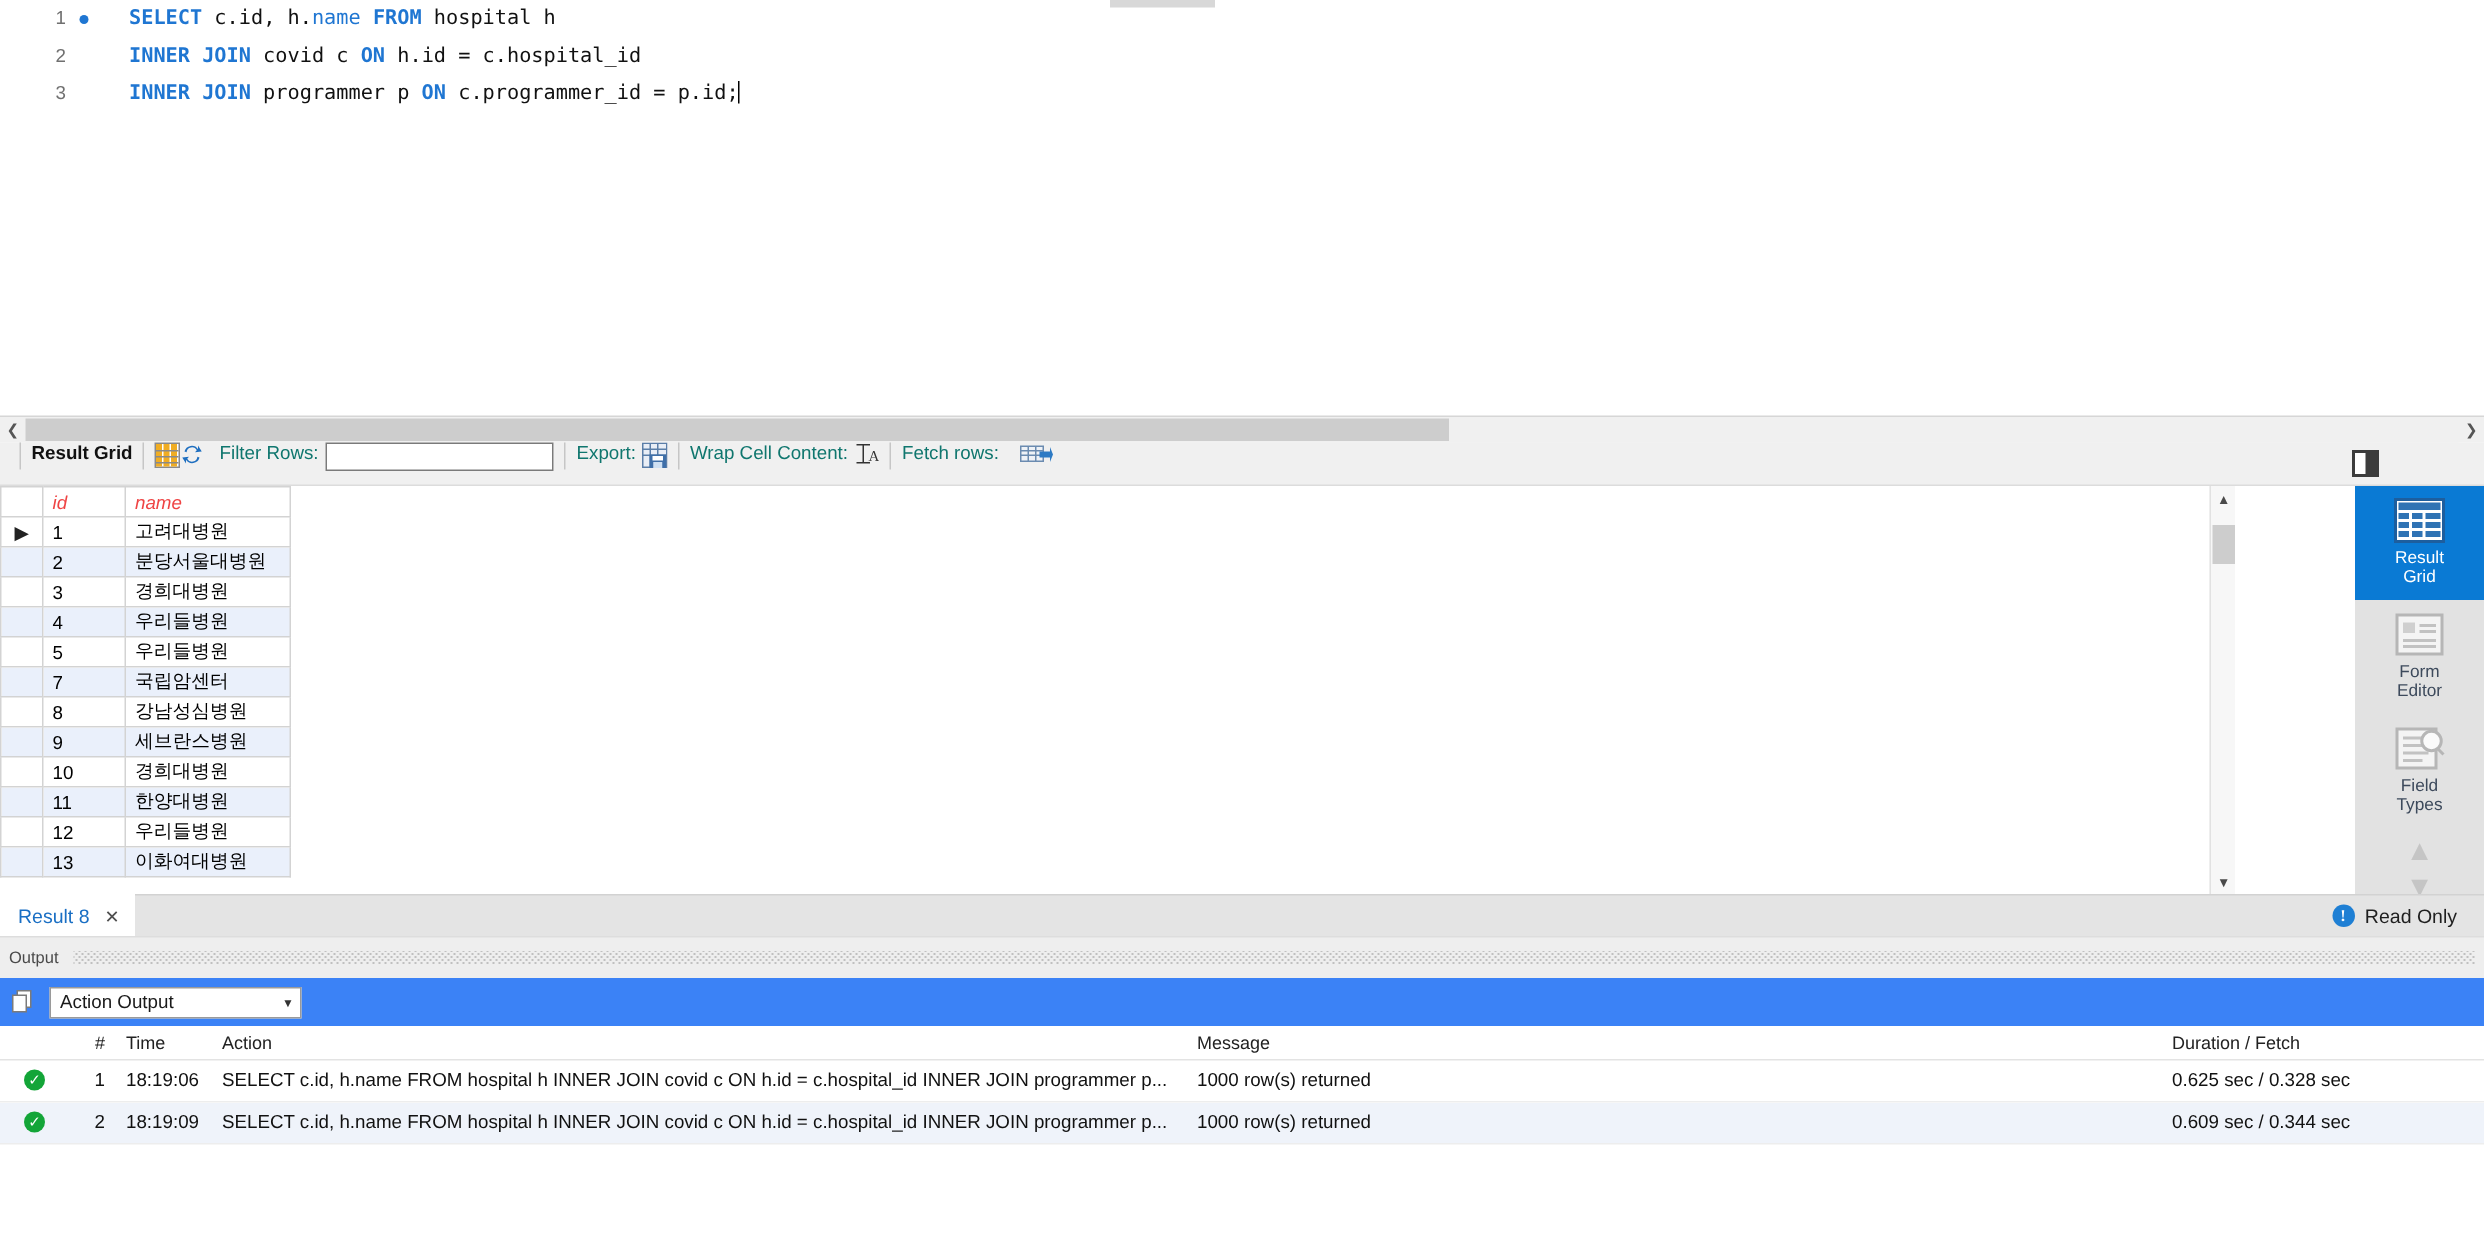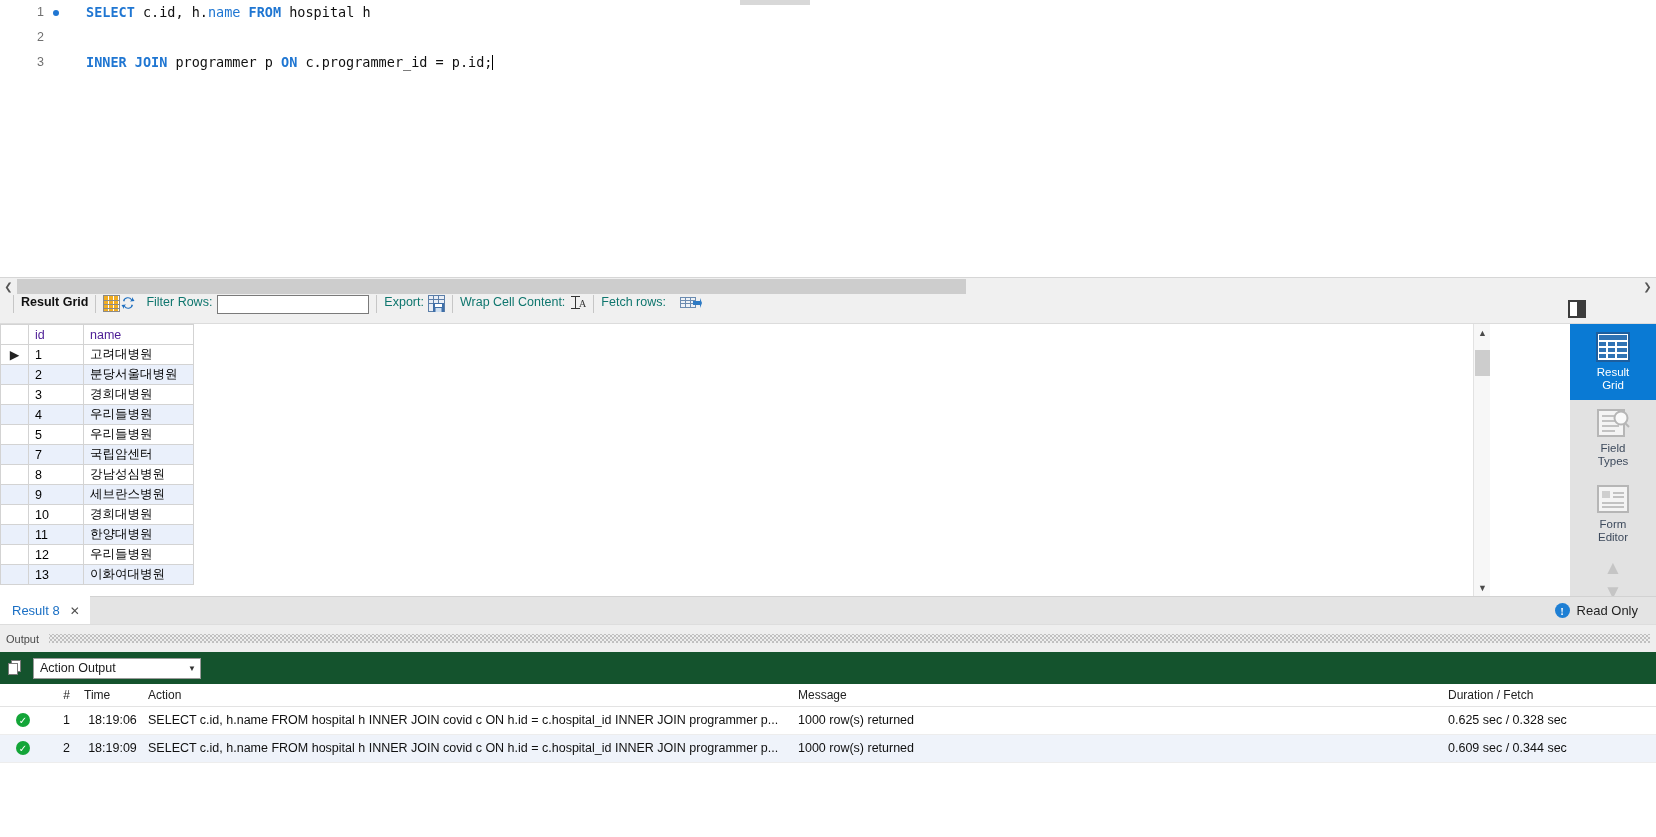--- a/index.html
+++ b/index.html
@@ -125,21 +125,21 @@
     position: absolute; left: 0; top: 324px; width: 1490px; height: 272px;
     background: #ffffff; overflow: hidden;
   }
   table.rgrid { border-collapse: collapse; table-layout: fixed; }
   table.rgrid th, table.rgrid td {
     border: 1px solid #d3d3d3;
     height: 20px; font-size: 12.5px;
     padding: 0 0 0 6px; text-align: left;
     white-space: nowrap; overflow: hidden;
   }
-  table.rgrid th { background: #ffffff; font-weight: normal; color: #4c1d95; }
+  table.rgrid th { background: #ffffff; font-weight: normal; color: #ef4444; font-style: italic; }
   .col-marker { width: 28px; padding: 0 !important; text-align: center !important; }
   .col-id { width: 55px; }
   .col-name { width: 110px; }
   .row-alt td { background: #eaf0fb; }
   .row-marker-arrow { color: #222; font-size: 9px; }
 
   .vscroll {
     position: absolute; right: 0; top: 324px; width: 17px; height: 272px;
     background: #f7f7f7; border-left: 1px solid #e2e2e2;
   }
@@ -220,21 +220,21 @@
     background-image:
       radial-gradient(#b9b9b9 0.8px, transparent 0.9px),
       radial-gradient(#b9b9b9 0.8px, transparent 0.9px);
     background-size: 4px 4px, 4px 4px;
     background-position: 0 0, 2px 2px;
     opacity: .85;
   }
 
   .output-toolbar {
     position: absolute; left: 0; top: 652px; width: 1656px; height: 32px;
-    background: #14532d; display: flex; align-items: center; padding-left: 8px;
+    background: #3b82f6; display: flex; align-items: center; padding-left: 8px;
   }
   .copy-icon { width: 15px; height: 16px; position: relative; margin-right: 10px; }
   .out-select {
     width: 168px; height: 21px; background: #ffffff;
     border: 1px solid #9a9a9a;
     display: flex; align-items: center; justify-content: space-between;
     padding: 0 4px 0 6px; font-size: 12.5px; color: #1a1a1a; cursor: pointer;
   }
   .out-select .caret-dn { font-size: 8px; color: #333; }
 
@@ -249,21 +249,21 @@
   }
   table.otable td {
     height: 28px; font-size: 12.5px; color: #111;
     padding-left: 6px; vertical-align: middle;
     border-bottom: 1px solid #ededed;
     white-space: nowrap; overflow: hidden; text-overflow: ellipsis;
   }
   tr.orow-alt td { background: #eff3fa; }
   .oc-status { width: 36px; }
   .oc-num { width: 42px; text-align: right !important; padding-right: 8px !important; padding-left: 0 !important; }
-  .oc-time { width: 64px; text-align: center; }
+  .oc-time { width: 64px; }
   .oc-action { width: 650px; }
   .oc-msg { width: 650px; margin-left: 19px; }
   .oc-dur { width: 214px; }
   .ok-badge {
     width: 14px; height: 14px; border-radius: 50%;
     background: #13a538; color: #ffffff;
     display: flex; align-items: center; justify-content: center;
     font-size: 10px; margin-left: 10px;
   }
   .out-bottom {
@@ -273,21 +273,21 @@
 </style>
 </head>
 <body>
 
 <div id="app">
 
   <div class="editor">
     <div class="editor-tabstub"></div>
     <div id="code-lines">
         <div class="code-line"><span class="gutter">1</span><span class="bp-dot"></span><span class="code-text"><span class="kw">SELECT</span><span class="plain"> c.id, h.</span><span class="kwl">name</span><span class="plain"> </span><span class="kw">FROM</span><span class="plain"> hospital h</span></span></div>
-        <div class="code-line"><span class="gutter">2</span></div>
+        <div class="code-line"><span class="gutter">2</span><span class="code-text"><span class="kw">INNER JOIN</span><span class="plain"> covid c </span><span class="kw">ON</span><span class="plain"> h.id = c.hospital_id</span></span></div>
         <div class="code-line"><span class="gutter">3</span><span class="code-text"><span class="kw">INNER JOIN</span><span class="plain"> programmer p </span><span class="kw">ON</span><span class="plain"> c.programmer_id = p.id;</span><span class="caret"></span></span></div>
       </div>
   </div>
 
   <div class="hscroll">
     <div class="arrow">❮</div>
     <div class="track">
       <div class="thumb"></div>
     </div>
     <div class="arrow">❯</div>
@@ -460,50 +460,50 @@
           </g>
         </svg>
       </div>
       <span>Result</span>
       <span>Grid</span>
     </div>
 
     <div class="sp-item">
       <div class="sp-icon">
         <svg width="36" height="30" viewBox="0 0 36 30">
+          <rect x="3" y="2" width="30" height="26" fill="#f4f4f4" stroke="#b6b6b6" stroke-width="2"></rect>
+          <rect x="7" y="7" width="8" height="7" fill="#cfcfcf"></rect>
+          <g stroke="#c2c2c2" stroke-width="2">
+            <line x1="18" y1="9" x2="29" y2="9"></line>
+              <line x1="18" y1="13" x2="29" y2="13"></line>
+            <line x1="7" y1="19" x2="29" y2="19"></line>
+              <line x1="7" y1="23" x2="29" y2="23"></line>
+          </g>
+        </svg>
+      </div>
+      <span>Form</span>
+      <span>Editor</span>
+    </div>
+
+    <div class="sp-item">
+      <div class="sp-icon">
+        <svg width="36" height="30" viewBox="0 0 36 30">
           <rect x="3" y="2" width="26" height="26" fill="#f4f4f4" stroke="#b6b6b6" stroke-width="2"></rect>
           <g stroke="#c2c2c2" stroke-width="2">
             <line x1="7" y1="8" x2="24" y2="8"></line>
               <line x1="7" y1="13" x2="24" y2="13"></line>
             <line x1="7" y1="18" x2="24" y2="18"></line>
               <line x1="7" y1="23" x2="20" y2="23"></line>
           </g>
           <circle cx="26" cy="10" r="6.5" fill="#fafafa" stroke="#b6b6b6" stroke-width="2"></circle>
           <line x1="30" y1="15" x2="34" y2="19" stroke="#b6b6b6" stroke-width="2"></line>
         </svg>
       </div>
       <span>Field</span>
       <span>Types</span>
-    </div>
-
-    <div class="sp-item">
-      <div class="sp-icon">
-        <svg width="36" height="30" viewBox="0 0 36 30">
-          <rect x="3" y="2" width="30" height="26" fill="#f4f4f4" stroke="#b6b6b6" stroke-width="2"></rect>
-          <rect x="7" y="7" width="8" height="7" fill="#cfcfcf"></rect>
-          <g stroke="#c2c2c2" stroke-width="2">
-            <line x1="18" y1="9" x2="29" y2="9"></line>
-              <line x1="18" y1="13" x2="29" y2="13"></line>
-            <line x1="7" y1="19" x2="29" y2="19"></line>
-              <line x1="7" y1="23" x2="29" y2="23"></line>
-          </g>
-        </svg>
-      </div>
-      <span>Form</span>
-      <span>Editor</span>
     </div>
 
     <div class="sp-chevrons">
       <span>▲</span>
       <span>▼</span>
     </div>
   </div>
 
   <div class="res-tabbar">
     <div class="res-tab">

